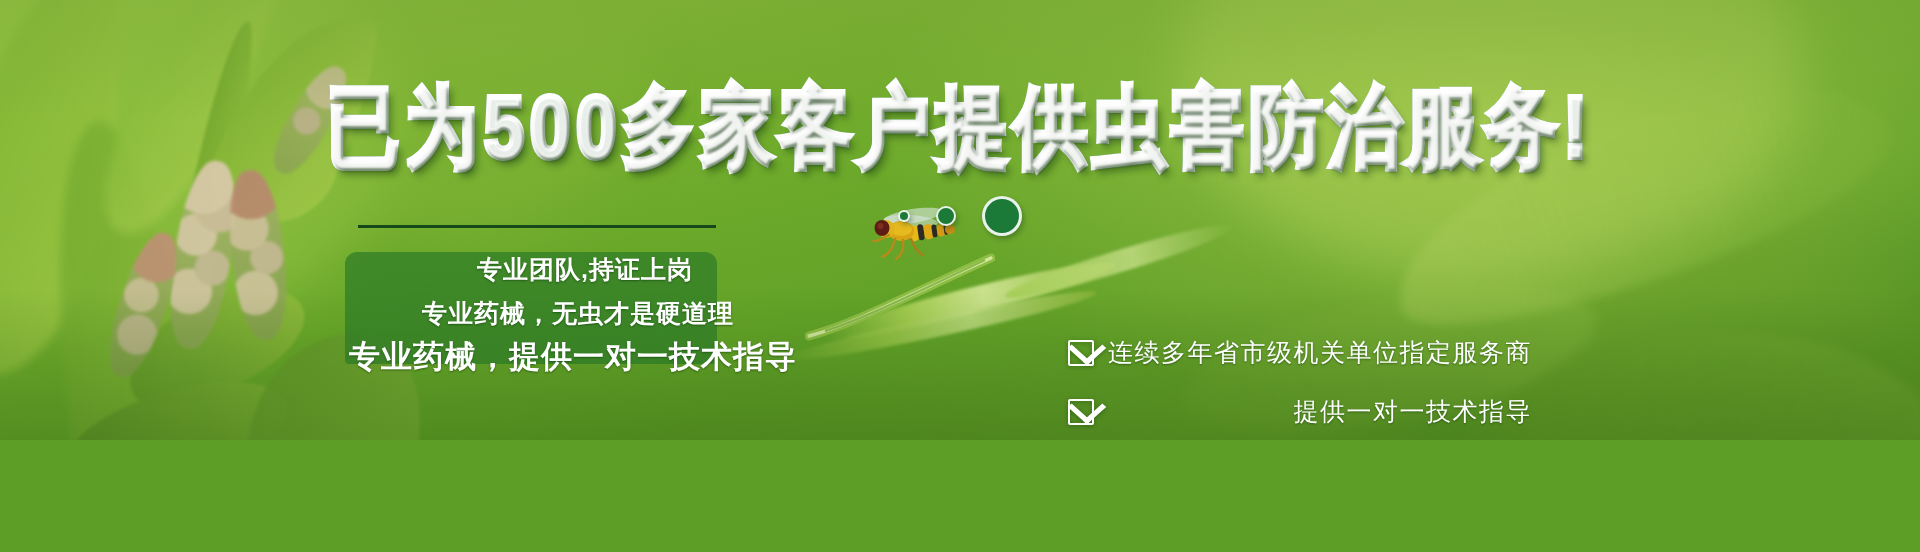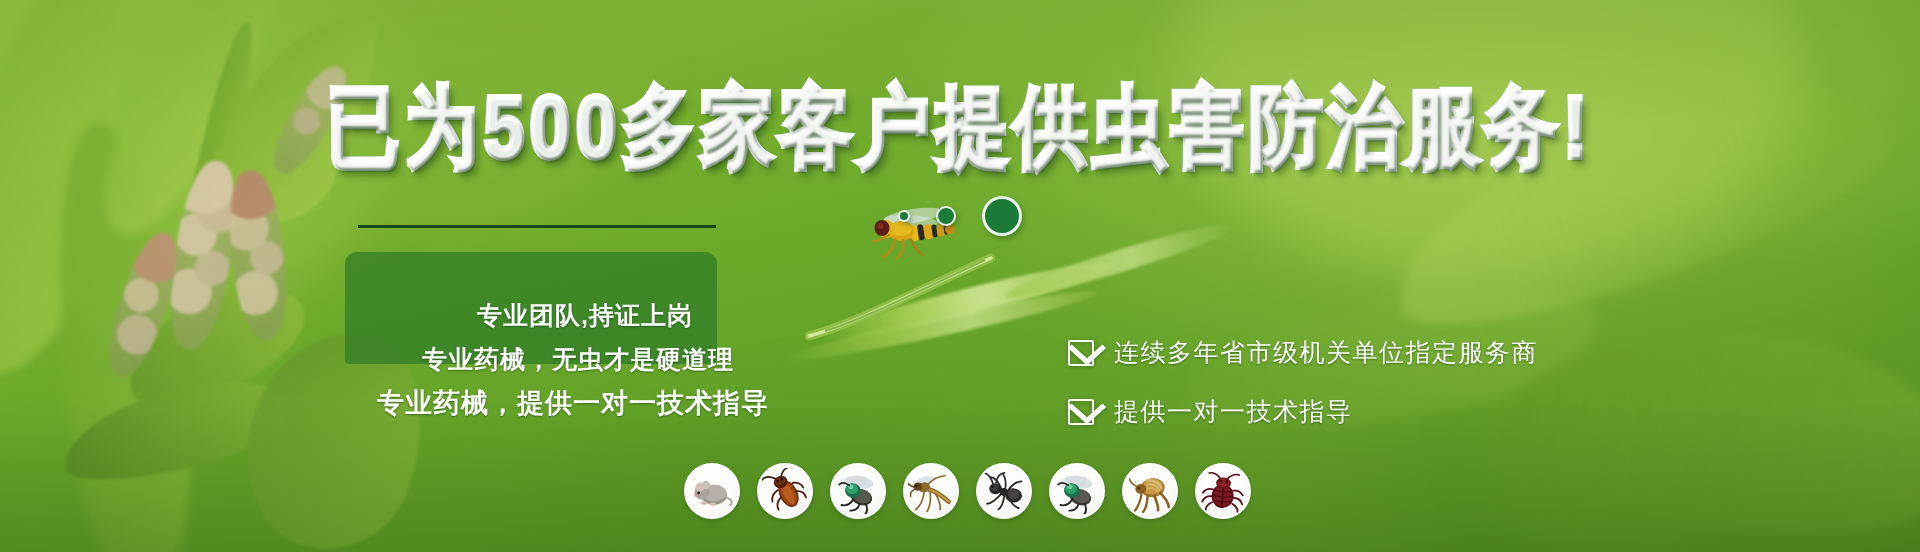--- a/index.html
+++ b/index.html
@@ -4,21 +4,21 @@
 <style>
   * { margin:0; padding:0; box-sizing:border-box; }
   html,body { width:1920px; height:552px; overflow:hidden; }
   body {
     font-family:"Liberation Sans","DejaVu Sans",sans-serif;
     background:#5d9e27;
   }
 
   #banner {
     position:relative;
-    width:1920px; height:552px;
+    width:1920px; height:440px;
     overflow:hidden;
     background:
       radial-gradient(ellipse 900px 420px at 1500px 120px, rgba(186,214,92,.55) 0%, rgba(186,214,92,0) 70%),
       radial-gradient(ellipse 700px 400px at 1250px 480px, rgba(120,170,48,.50) 0%, rgba(120,170,48,0) 72%),
       linear-gradient(168deg,#8fbf3a 0%, #79b02f 22%, #6aa82a 45%, #5d9e26 66%, #4f8f21 85%, #44801d 100%);
   }
 
   
   .bg-layer { position:absolute; inset:0; pointer-events:none; }
 
@@ -92,32 +92,33 @@
     width:480px;
     color:#ffffff;
     text-align:center;
     white-space:nowrap;
   }
   #panel-text .line {
     font-weight:bold;
     letter-spacing:1px;
     text-shadow:0 1px 2px rgba(0,40,0,.45);
   }
-  #panel-text .l1 { font-size:25px; line-height:44px;margin-top:46px; }
+  #panel-text .l1 { font-size:25px; line-height:44px; }
   #panel-text .l2 { font-size:25px; line-height:44px; margin-left:-14px; }
-  #panel-text .l3 { font-size:27px; line-height:44px; margin-left:-24px;text-align:center; }
+  #panel-text .l3 { font-size:31px; line-height:44px; margin-left:-24px;text-align:center; }
 
   
   #checklist {
     position:absolute; left:1068px; top:336px;
     display:flex; flex-direction:column; gap:26px;
   }
   .check-row {
-    display:flex; align-items:center; gap:20px;
+    display:flex; align-items:center; gap:14px;
     white-space:nowrap;
+    justify-content:space-between;
   }
   .check-box {
     position:relative;
     width:26px; height:26px; flex:0 0 26px;
     border:2.5px solid #ffffff;
     border-radius:2px;
     filter:drop-shadow(0 1px 2px rgba(0,40,0,.4));
   }
   .check-box::after {
     content:"";

